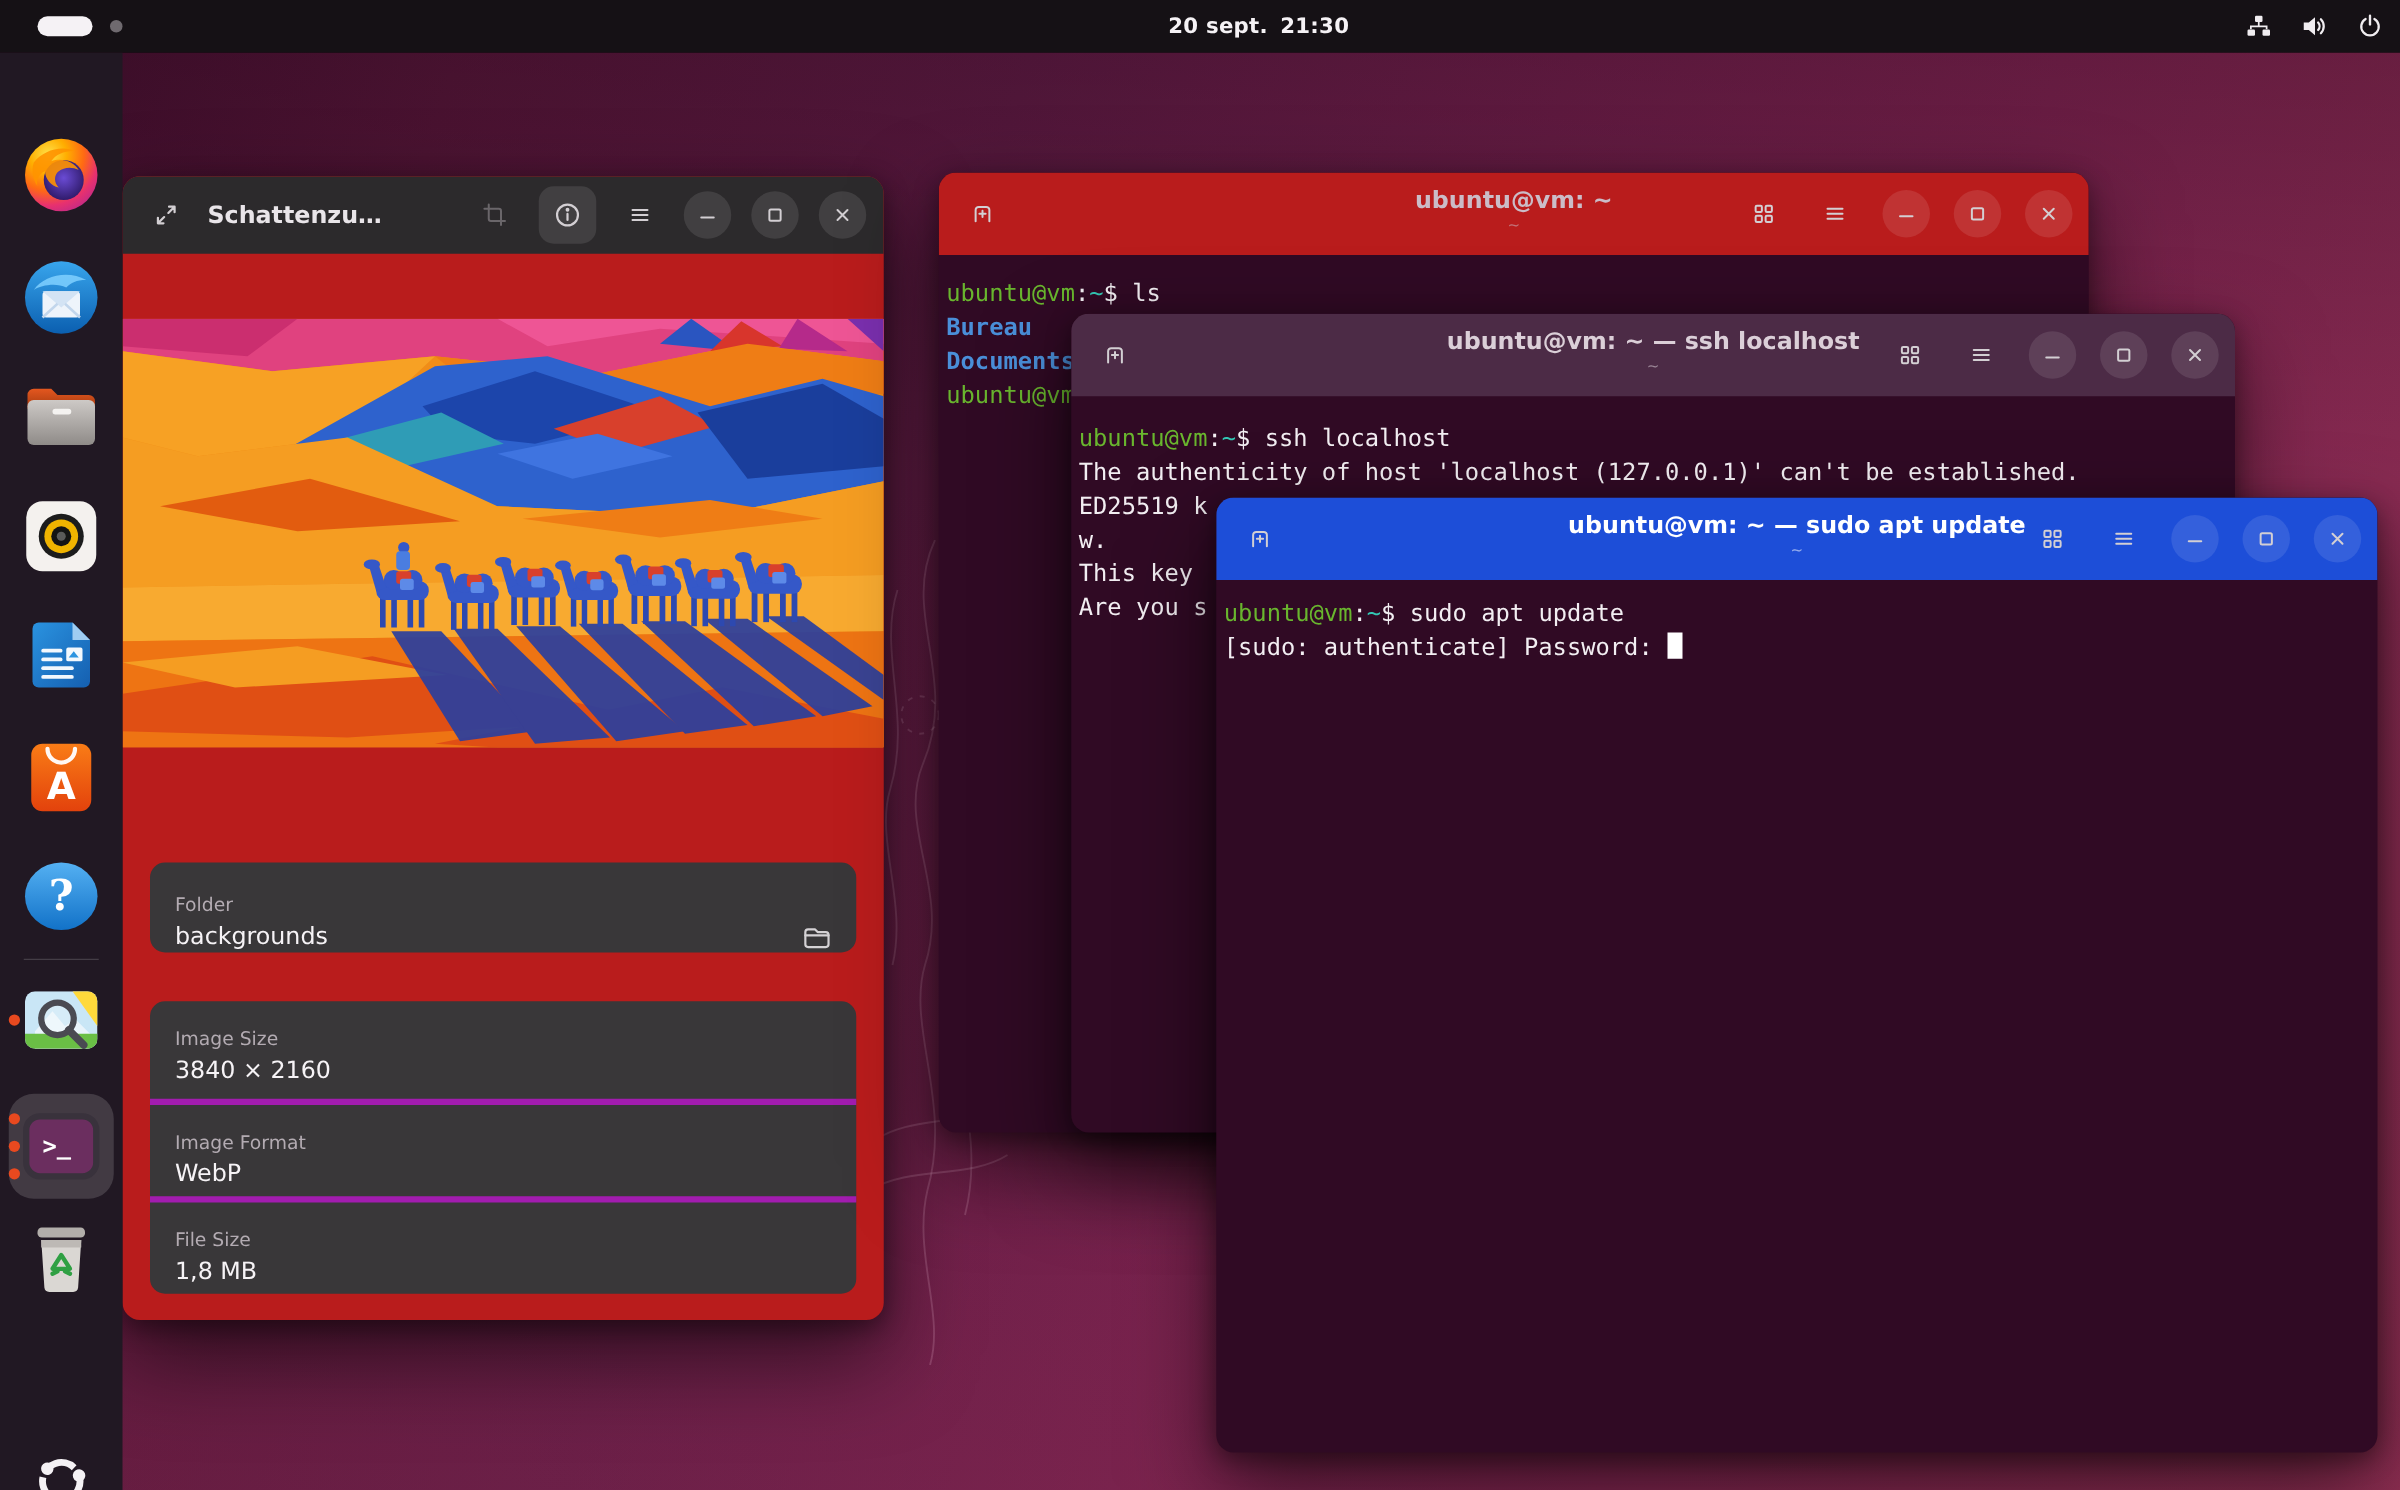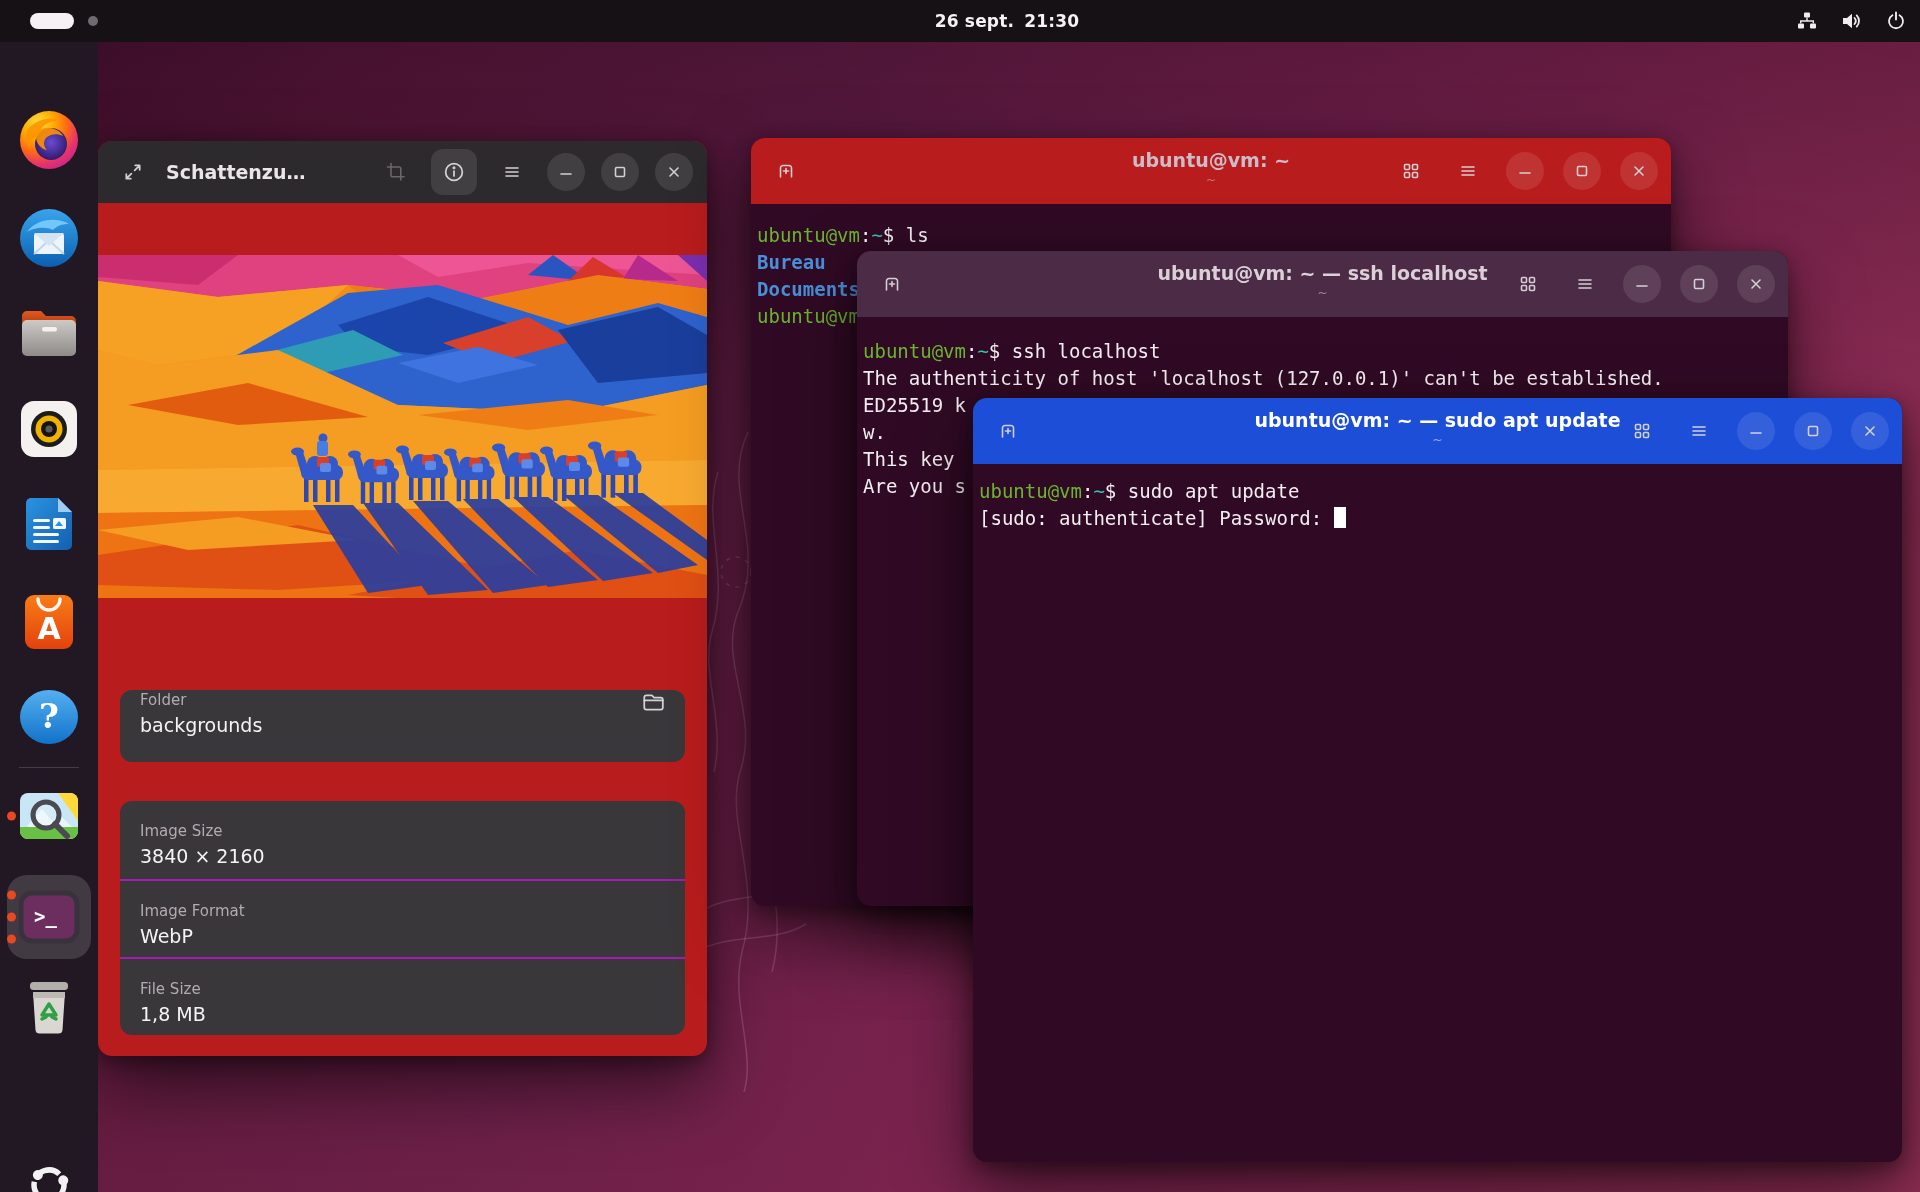--- a/index.html
+++ b/index.html
@@ -49,24 +49,24 @@
   .v-title { font-weight: 700; font-size: 19px; color: #e9e5e9; margin-left: 14px; white-space: nowrap; }
   .v-spacer { flex: 1; }
   .hbtn { width: 38px; height: 38px; border-radius: 50%; border: none; background: transparent; color: #d3cfd3;
           display: flex; align-items: center; justify-content: center; flex: none; }
   .hbtn.circle { background: rgba(255,255,255,.10); }
   .hbtn.squircle { width: 46px; height: 46px; border-radius: 12px; background: #413f41; }
   .hbtn.dim { color: #6a666a; }
   .v-head .gap { width: 16px; flex: none; }
   .art { position: absolute; left: 0; top: 114px; width: 609px; height: 343px; display: block; }
   .prop-card { position: absolute; left: 22px; width: 565px; background: #393739; border-radius: 12px; color: #f6f3f6; }
-  .prop-folder { top: 549px; height: 72px; display: flex; align-items: flex-start; padding: 0 20px; }
+  .prop-folder { top: 549px; height: 72px; display: flex; align-items: flex-end; padding: 0 20px; }
   .prop-rows { top: 660px; height: 234px; }
   .prow { height: 78px; padding: 20px 20px; }
-  .prow + .prow { border-top: 2px solid #a21caf; }
+  .prow + .prow { border-top: 5px solid #a21caf; }
   .plabel { font-size: 15px; color: #b3abb2; line-height: 20px; }
   .pvalue { font-size: 19px; color: #f6f3f6; line-height: 26px; margin-top: 2px; }
   .folder-btn { margin-left: auto; background: transparent; border: none; color: #d5d2d5; }
 
   
   .thead { height: 66px; display: flex; align-items: center; position: relative; padding: 0 13px 0 16px; }
   .ttl { position: absolute; left: 50%; top: 11px; transform: translateX(-50%); text-align: center; white-space: nowrap; }
   .ttl .main { font-weight: 700; font-size: 19px; }
   .ttl .sub { font-size: 12px; opacity: .55; margin-top: 2px; }
   .t-actions { margin-left: auto; display: flex; align-items: center; gap: 19px; }
@@ -101,21 +101,21 @@
       <path d="M10,480 C40,460 80,470 110,450"></path>
       <path d="M6,520 C40,500 84,512 116,492"></path>
     </g>
   </svg>
 </div>
 
 <div class="topbar">
   <div class="ws-pill"></div>
   <div class="ws-dot"></div>
   <div class="clock">
-    <span>26 sept.</span>
+    <span>20 sept.</span>
     <span>21:30</span>
   </div>
   <div class="sys-icons">
     <span>
       <svg width="20" height="20" viewBox="0 0 20 20" fill="#f0edf0">
         <rect x="7" y="1.5" width="6" height="5" rx="1"></rect>
         <path d="M9.3 6.5 h1.4 V9.3 H17 v3 h-1.4 v-1.6 H4.4 v1.6 H3 v-3 h6.3 z"></path>
         <rect x="1" y="12.5" width="6" height="5" rx="1"></rect>
         <rect x="13" y="12.5" width="6" height="5" rx="1"></rect>
       </svg>

